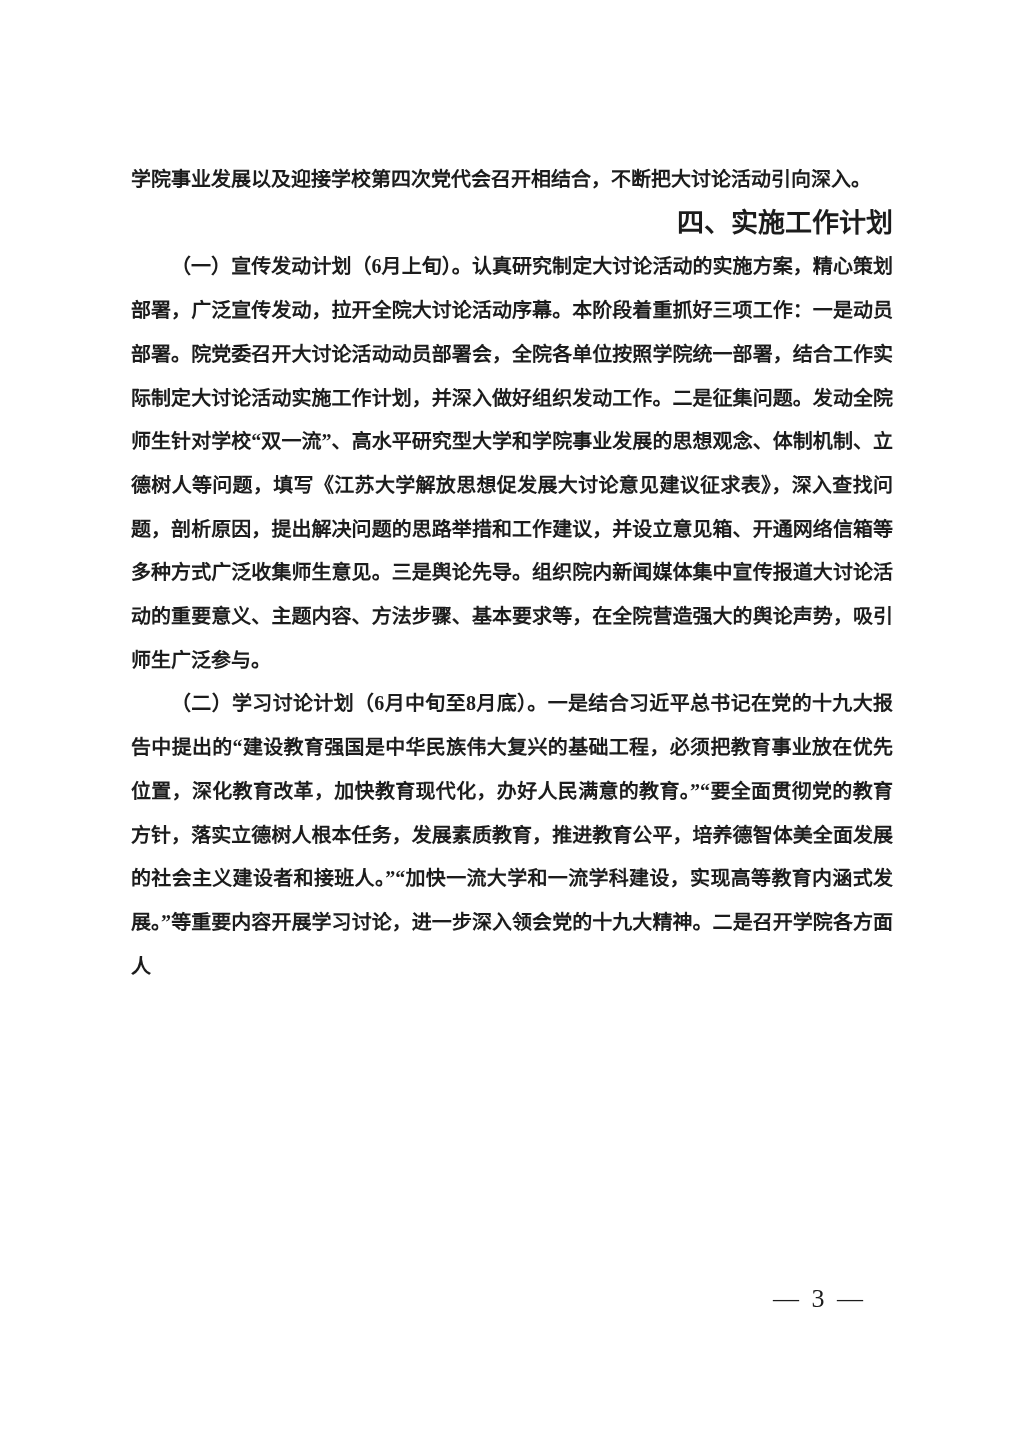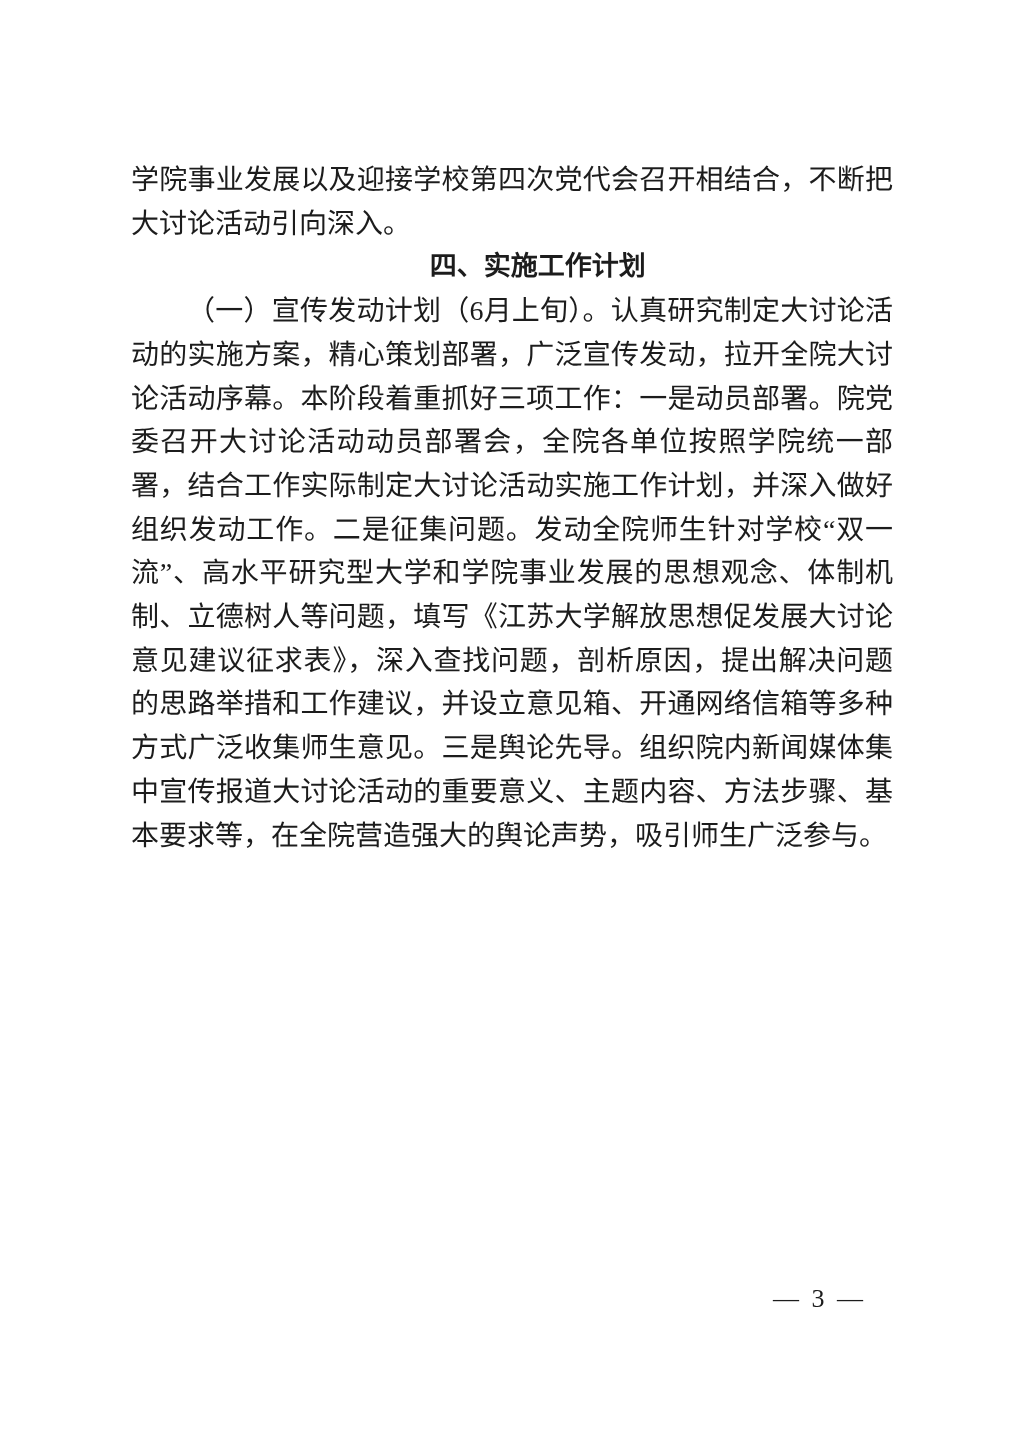--- a/index.html
+++ b/index.html
@@ -19,50 +19,51 @@
   .content {
     position: absolute;
     left: 131px;
     top: 158px;
     width: 762px;
   }
   .content p,
   .content h2 {
     margin: 0;
     padding: 0;
-    font-size: 28px;
+    font-size: 20px;
     line-height: 43.7px;
     text-align: justify;
-    font-weight: normal;
+    font-weight: bold;
     word-break: break-all;
   }
   .indent {
     text-indent: 2em;
   }
   h2.heading {
     font-family: "Liberation Sans", "DejaVu Sans", sans-serif;
     font-weight: 700;
     font-size: 27px;
     text-indent: 1.9em;
-    text-align: center;
+    text-align: right;
   }
   .page-number {
     position: absolute;
     top: 1282px;
     right: 158px;
     font-size: 26px;
     line-height: 34px;
     letter-spacing: 3px;
     white-space: nowrap;
     color: #1c1c1c;
   }
 </style>
 </head>
 <body>
 
 <div class="page">
   <div class="content">
     <p>学院事业发展以及迎接学校第四次党代会召开相结合，不断把大讨论活动引向深入。</p>
     <h2 class="heading">四、实施工作计划</h2>
     <p class="indent">（一）宣传发动计划（6月上旬）。认真研究制定大讨论活动的实施方案，精心策划部署，广泛宣传发动，拉开全院大讨论活动序幕。本阶段着重抓好三项工作：一是动员部署。院党委召开大讨论活动动员部署会，全院各单位按照学院统一部署，结合工作实际制定大讨论活动实施工作计划，并深入做好组织发动工作。二是征集问题。发动全院师生针对学校“双一流”、高水平研究型大学和学院事业发展的思想观念、体制机制、立德树人等问题，填写《江苏大学解放思想促发展大讨论意见建议征求表》，深入查找问题，剖析原因，提出解决问题的思路举措和工作建议，并设立意见箱、开通网络信箱等多种方式广泛收集师生意见。三是舆论先导。组织院内新闻媒体集中宣传报道大讨论活动的重要意义、主题内容、方法步骤、基本要求等，在全院营造强大的舆论声势，吸引师生广泛参与。</p>
+    <p class="indent">（二）学习讨论计划（6月中旬至8月底）。一是结合习近平总书记在党的十九大报告中提出的“建设教育强国是中华民族伟大复兴的基础工程，必须把教育事业放在优先位置，深化教育改革，加快教育现代化，办好人民满意的教育。”“要全面贯彻党的教育方针，落实立德树人根本任务，发展素质教育，推进教育公平，培养德智体美全面发展的社会主义建设者和接班人。”“加快一流大学和一流学科建设，实现高等教育内涵式发展。”等重要内容开展学习讨论，进一步深入领会党的十九大精神。二是召开学院各方面人</p>
   </div>
   <div class="page-number">— 3 —</div>
 </div>
 
 </body></html>

